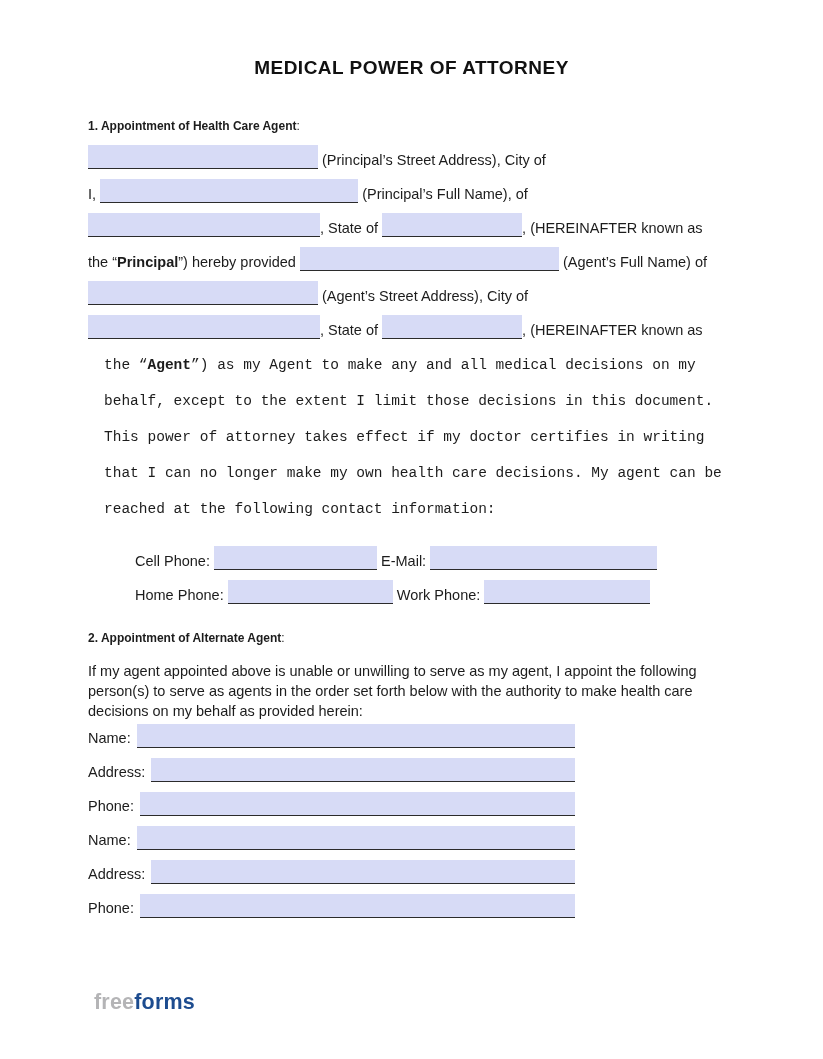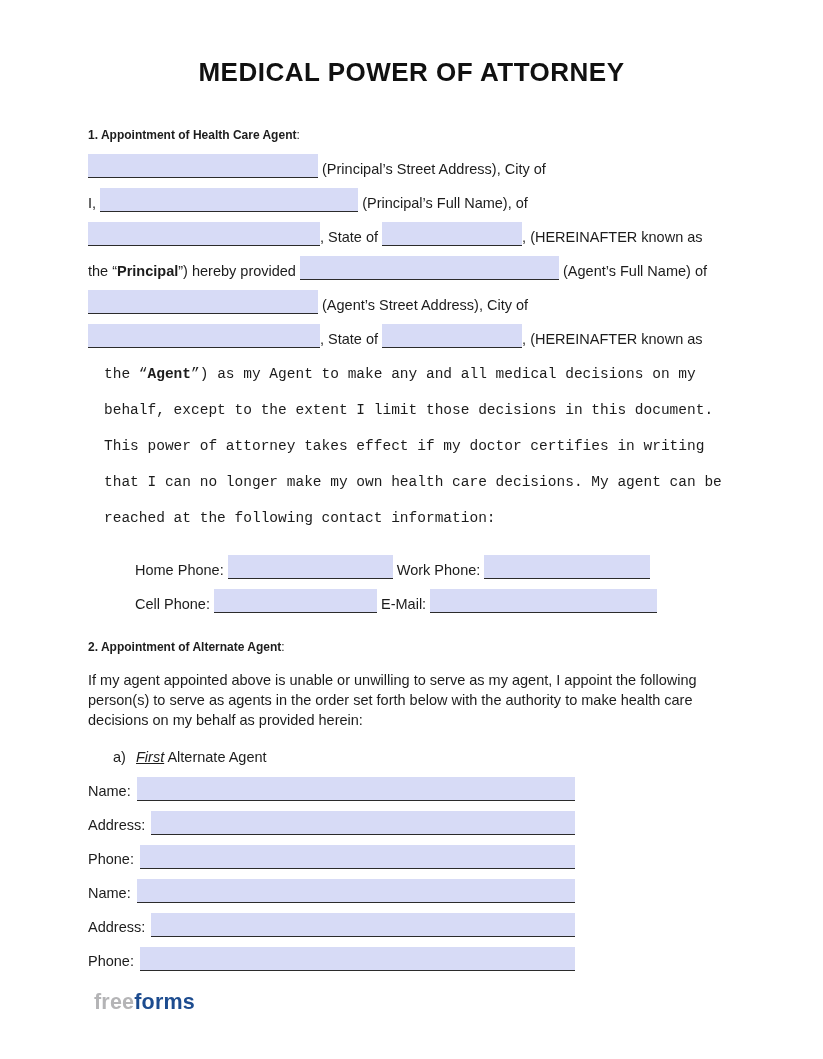--- a/index.html
+++ b/index.html
@@ -7,21 +7,21 @@
     position:relative;
     width:823px; height:1059px;
     background:#ffffff;
     font-family:"Liberation Sans", sans-serif;
     color:#1c1c1c;
     overflow:hidden;
   }
   .title {
     margin:0; padding-top:57px;
     text-align:center;
-    font-size:26px; font-weight:700;
+    font-size:19px; font-weight:700;
     letter-spacing:0.5px;
     color:#111;
   }
   .content {
     margin-left:88px;
     width:651px;
     font-size:14.5px;
   }
   .heading { margin-top:37px; font-weight:700; font-size:12px; line-height:20px; }
   .heading .colon { font-weight:400; }
@@ -100,40 +100,37 @@
       <div class="line">
         <span class="blank w232"></span><span>, State of</span>
         <span class="blank w140"></span><span>, (HEREINAFTER known as</span>
       </div>
     </div>
 
     <p class="closing"><span>the “</span><b>Agent</b><span>”) as my Agent to make any and all medical decisions on my behalf, except to the extent I limit those decisions in this document. This power of attorney takes effect if my doctor certifies in writing that I can no longer make my own health care decisions. My agent can be reached at the following contact information:</span></p>
 
     <div class="contact">
       <div class="line">
+        <span>Cell Phone:</span>
+        <span class="blank w163"></span>
+        <span>E-Mail:</span>
+        <span class="blank w227"></span>
+      </div>
+      <div class="line">
         <span>Home Phone:</span>
         <span class="blank w165"></span>
         <span>Work Phone:</span>
         <span class="blank w166"></span>
-      </div>
-      <div class="line">
-        <span>Cell Phone:</span>
-        <span class="blank w163"></span>
-        <span>E-Mail:</span>
-        <span class="blank w227"></span>
       </div>
     </div>
 
     <div class="heading heading2"><b>2. Appointment of Alternate Agent</b><span class="colon">:</span></div>
 
     <p class="intro">If my agent appointed above is unable or unwilling to serve as my agent, I appoint the following person(s) to serve as agents in the order set forth below with the authority to make health care decisions on my behalf as provided herein:</p>
 
-    <div class="list-item">
-      <span class="marker">a)</span><span class="emph">First</span><span> Alternate Agent</span>
-    </div>
     <div class="frow">
       <span class="flabel">Name:</span>
       <span class="blank-grow"></span>
     </div>
     <div class="frow">
       <span class="flabel">Address:</span>
       <span class="blank-grow"></span>
     </div>
     <div class="frow">
       <span class="flabel">Phone:</span>

